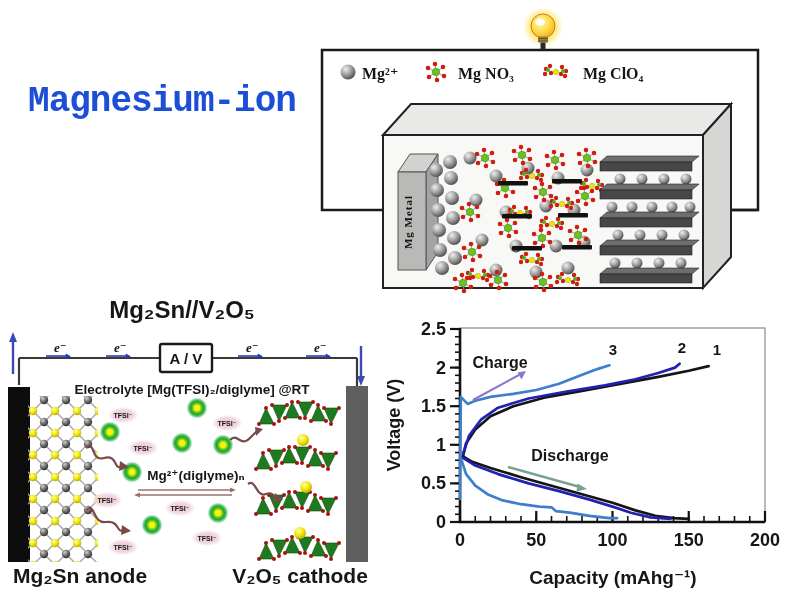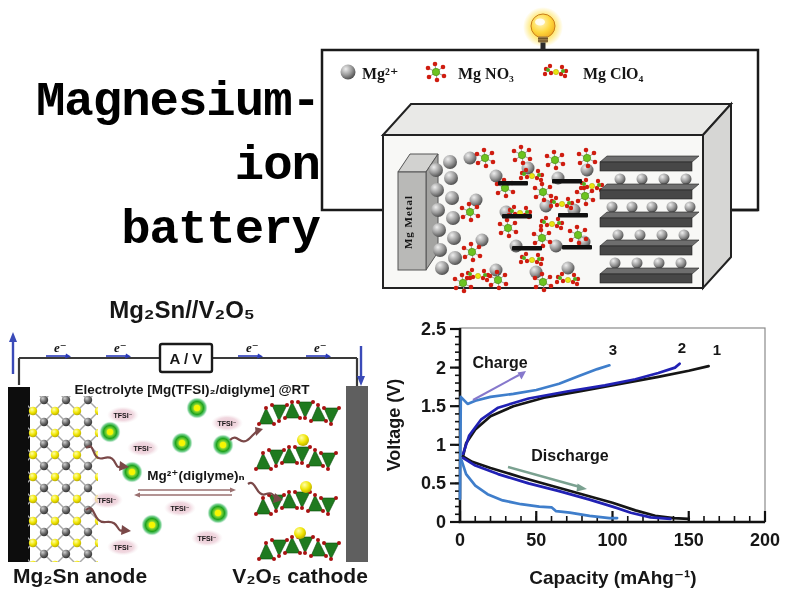--- a/index.html
+++ b/index.html
@@ -1,35 +1,34 @@
 <!DOCTYPE html>
 <html><head>
 <meta charset="utf-8">
 <style>
   html,body{margin:0;padding:0;background:#fff;}
   .canvas{position:relative;width:800px;height:600px;background:#ffffff;overflow:hidden;
           font-family:"Liberation Sans","DejaVu Sans",sans-serif;}
   .abs{position:absolute;}
-  #main-title{left:4px;top:70px;width:316px;height:132px;text-align:right;
+  #main-title{left:4px;top:70px;width:316px;height:132px;text-align:center;
     font-family:"Liberation Mono","DejaVu Sans Mono",monospace;
-    font-size:49px;font-weight:bold;line-height:64px;color:#000000;letter-spacing:-1px;}
+    font-size:36px;font-weight:bold;line-height:64px;color:#1d4ed8;letter-spacing:-1px;}
   svg{position:absolute;}
   svg text{font-family:"Liberation Sans","DejaVu Sans",sans-serif;font-weight:bold;fill:#161616;}
   svg text.serif{font-family:"Liberation Serif","DejaVu Serif",serif;}
   svg text.tick{font-size:18px;}
   .nosel{user-select:none;}
 </style>
 </head>
 <body>
 
 <div class="canvas nosel">
 
   <div id="main-title" class="abs">
     <div>Magnesium-ion</div>
-    <div>battery</div>
   </div>
 
   <svg style="left:300px;top:0;" width="500" height="300" viewBox="0 0 500 300">
     <defs>
       <radialGradient id="graySph" cx="35%" cy="30%" r="75%">
         <stop offset="0%" stop-color="#eeeeee"></stop>
           <stop offset="55%" stop-color="#9a9a9a"></stop>
           <stop offset="100%" stop-color="#484848"></stop>
       </radialGradient>
       <radialGradient id="bulbGlow" cx="50%" cy="50%" r="50%">

